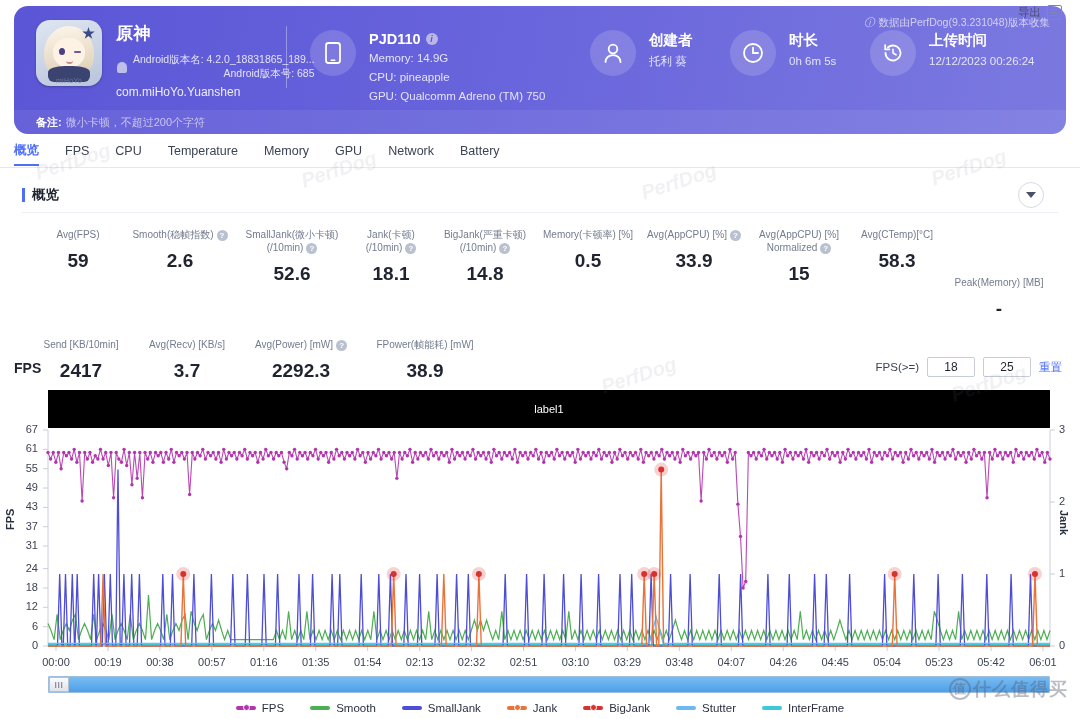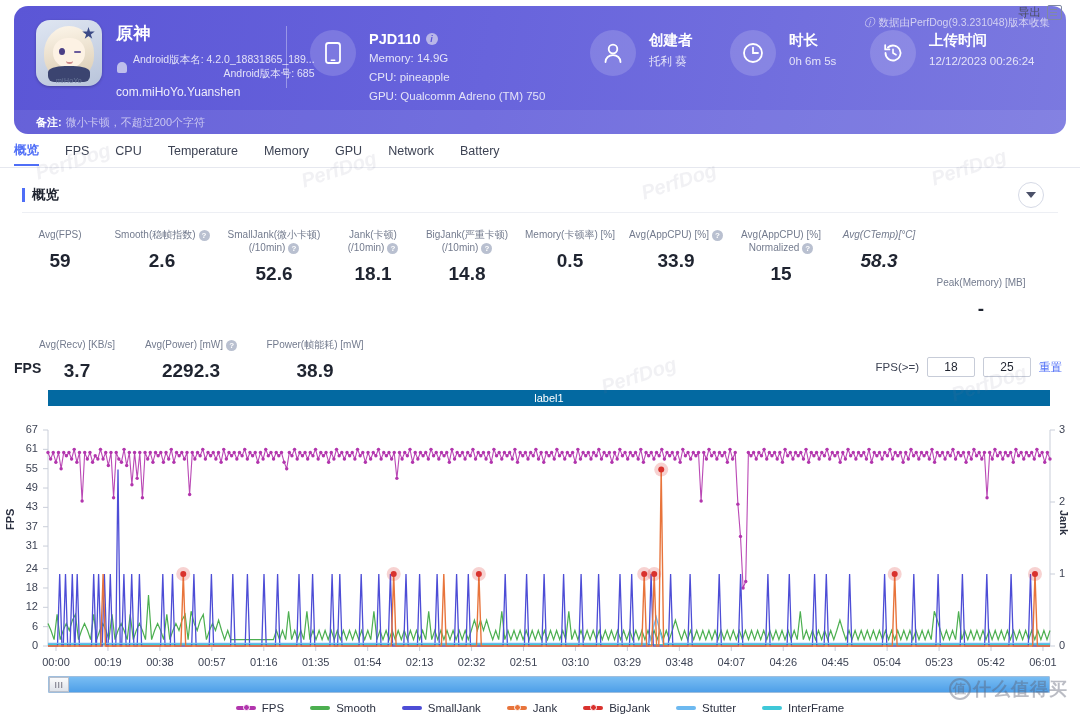--- a/index.html
+++ b/index.html
@@ -143,22 +143,22 @@
   .fps-head { position:absolute; left:14px; top:360px; font-size:14px; font-weight:bold; color:#1f2430; }
   .fps-ctrl { position:absolute; right:18px; top:357px; display:flex; align-items:center; font-size:11.5px; color:#3d4354;}
   .fps-ctrl .lbl { margin-right:8px; }
   .fps-ctrl input {
     width:48px; height:20px; border:1px solid #c7ccd8; border-radius:2px; text-align:center;
     font-size:12px; font-family:inherit; color:#1f2430; margin-right:8px; background:#fff;
   }
   .fps-ctrl .reset { color:#4f6ef7; cursor:pointer; }
 
   .label-bar {
-    position:absolute; left:48px; top:390px; width:1002px; height:16px;
-    background:#0369a1; color:#fff; display:flex; align-items:center; justify-content:center;
+    position:absolute; left:48px; top:390px; width:1002px; height:38px;
+    background:#000000; color:#fff; display:flex; align-items:center; justify-content:center;
     font-size:11px;
   }
 
   .chart-wrap { position:absolute; left:0; top:424px; width:1080px; height:248px; }
   .axis-name-l {
     position:absolute; left:4px; top:530px; font-size:11px; font-weight:bold; color:#2b3040;
     transform: rotate(-90deg); transform-origin: left top; white-space:nowrap;
   }
   .axis-name-r {
     position:absolute; left:1070px; top:510px; font-size:11px; font-weight:bold; color:#2b3040;
@@ -326,21 +326,21 @@
   <div class="ov-title">
     <div class="bar"></div>
     <div class="t">概览</div>
   </div>
   <div class="collapse-btn">
       <i></i>
     </div>
   <div class="ov-sep"></div>
 
   <div class="stats">
-    <div class="stat-row" id="statrow1" style="padding-left: 14px;">
+    <div class="stat-row" id="statrow1" style="padding-left: 32px;">
         <div class="stat" style="width: 92px;">
           <div class="lab">
             <span style="width: 100%;">Avg(FPS)</span>
           </div>
           <div class="val">59</div>
         </div>
         <div class="stat" style="width: 112px;">
           <div class="lab">
             <span style="width: 100%;">Smooth(稳帧指数)<span class="q">?</span></span>
           </div>
@@ -379,34 +379,40 @@
           </div>
           <div class="val">33.9</div>
         </div>
         <div class="stat" style="width: 102px;">
           <div class="lab">
             <span style="width: 100%;">Avg(AppCPU) [%]</span>
             <span style="width: 100%;">Normalized<span class="q">?</span></span>
           </div>
           <div class="val">15</div>
         </div>
-        <div class="stat" style="width: 94px; font-style: italic;">
+        <div class="stat" style="width: 94px;">
           <div class="lab">
             <span style="width: 100%;">Avg(CTemp)[°C]</span>
           </div>
           <div class="val">58.3</div>
         </div>
         <div class="stat" style="width: 110px;">
           <div class="lab">
             <span style="width: 100%; margin-top: 48px;">Peak(Memory) [MB]</span>
           </div>
           <div class="val">-</div>
         </div>
       </div>
     <div class="stat-row" id="statrow2" style="margin-top: 12px; padding-left: 26px;">
+        <div class="stat" style="width: 110px;">
+          <div class="lab">
+            <span style="width: 100%;">Send [KB/10min]</span>
+          </div>
+          <div class="val">2417</div>
+        </div>
         <div class="stat" style="width: 102px;">
           <div class="lab">
             <span style="width: 100%;">Avg(Recv) [KB/s]</span>
           </div>
           <div class="val">3.7</div>
         </div>
         <div class="stat" style="width: 126px;">
           <div class="lab">
             <span style="width: 100%;">Avg(Power) [mW]<span class="q">?</span></span>
           </div>

